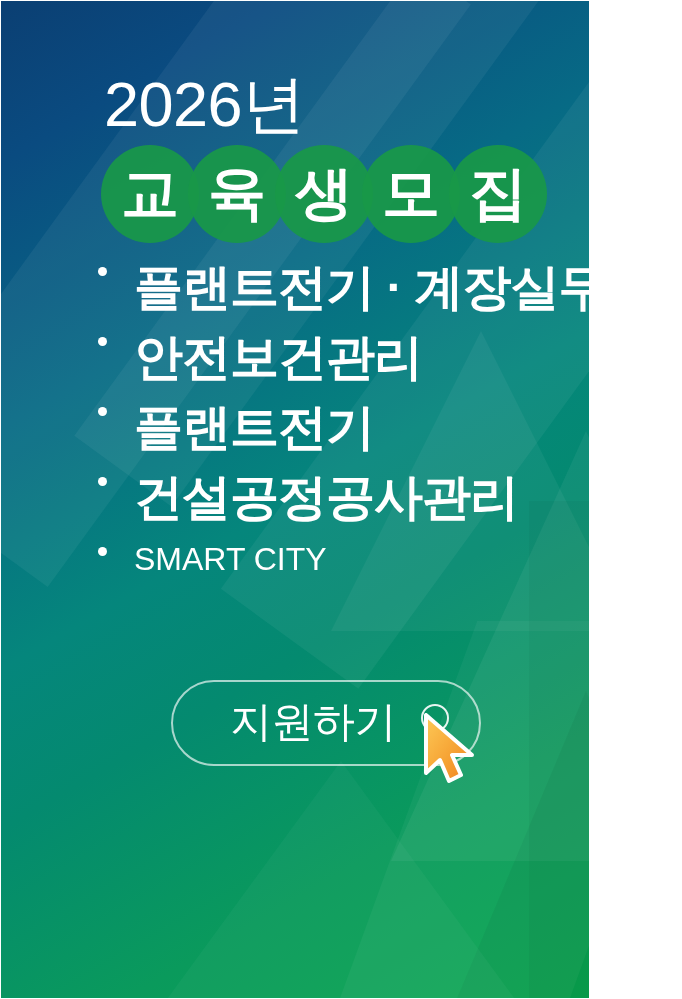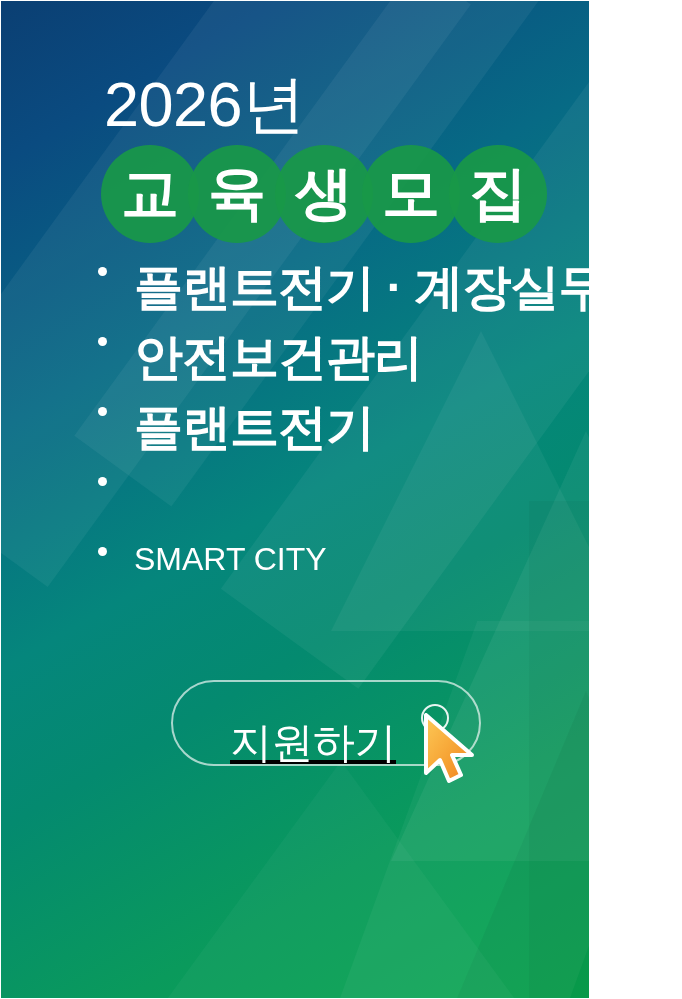--- a/index.html
+++ b/index.html
@@ -191,25 +191,24 @@
     position: absolute;
     left: 170px;
     top: 679px;
     width: 310px;
     height: 86px;
     border-radius: 43px;
     border: 2px solid rgba(255,255,255,0.65);
     background: transparent;
     box-sizing: border-box;
     display: flex;
-    align-items: flex-end;
+    align-items: center;
     justify-content: center;
     padding: 0;
     cursor: pointer;
-    text-decoration: underline;
   }
   .apply-btn .btn-label {
     font-size: 42px;
     font-weight: 500;
     color: #ffffff;
     letter-spacing: -0.5px;
     line-height: 1;
     margin-left: -26px;
     margin-top: -2px;
   }
@@ -280,20 +279,21 @@
       <div class="list-item">
         <div class="bullet"></div>
         <div class="item-label">안전보건관리</div>
       </div>
       <div class="list-item">
         <div class="bullet"></div>
         <div class="item-label">플랜트전기</div>
       </div>
       <div class="list-item">
         <div class="bullet"></div>
+        <div class="item-label">건설공정공사관리</div>
       </div>
       <div class="list-item">
         <div class="bullet"></div>
         <div class="item-label latin">SMART CITY</div>
       </div>
     </div>
 
     <button class="apply-btn">
       <span class="btn-label">지원하기</span>
     </button>

